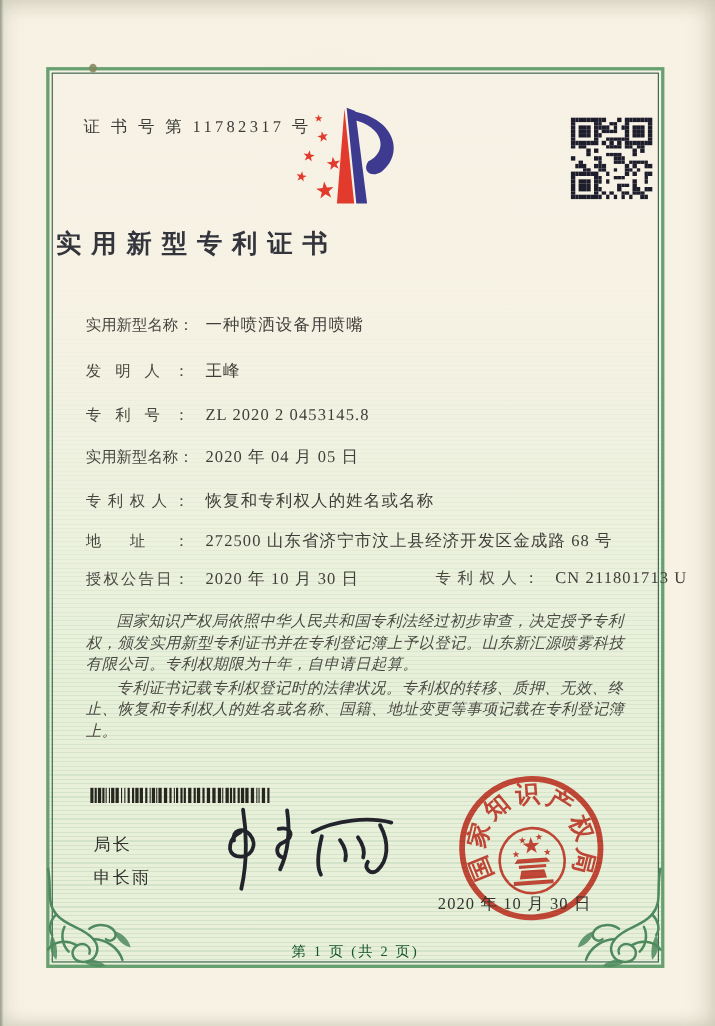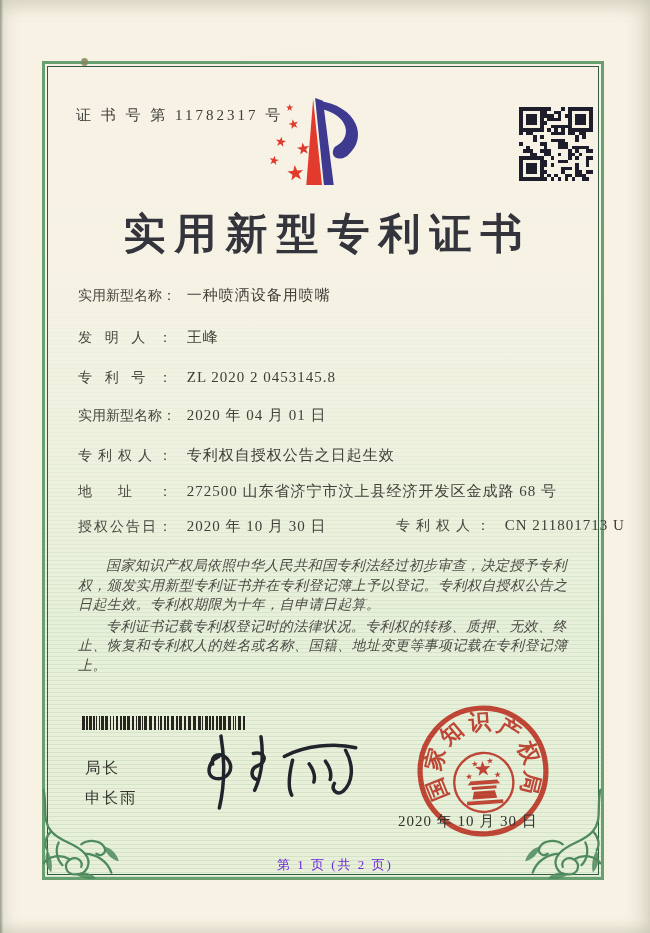--- a/index.html
+++ b/index.html
@@ -37,22 +37,22 @@
     border-radius:3px; pointer-events:none; }
 
   .cert-no { position:absolute; left:76px; top:106px; font-size:15px;
     letter-spacing:3px; color:#3c3c38; }
 
   .logo { position:absolute; left:266px; top:94px; width:108px; height:94px; }
   .qr { position:absolute; left:519px; top:107px; width:74px; height:74px;
     display:grid; grid-template-rows:repeat(21,1fr); grid-template-columns:repeat(21,1fr); }
   .qr .qm { background:#1d1d2c; }
 
-  .title { position:absolute; left:42px; top:206px; width:562px; text-align:center;
-    font-size:42px; font-weight:bold; letter-spacing:9px; color:#34343c;
+  .title { position:absolute; left:42px; top:206px; width:562px; 
+    font-size:23px; font-weight:bold; letter-spacing:9px; color:#34343c;
     text-indent:9px; }
 
   .field { position:absolute; left:78px; font-size:15px; color:#3f3e38; white-space:nowrap; }
   .flabel { display:inline-block; width:94px; text-align:justify; text-align-last:justify;
     font-size:14px; color:#474740; vertical-align:baseline; margin-right:11px; }
   .fvalue { letter-spacing:1px; }
   .grant-right { position:absolute; left:318px; top:0; white-space:nowrap; }
 
   .paragraphs { position:absolute; left:78px; top:556px; width:500px;
     font-size:14px; line-height:19.5px; font-style:italic; color:#4b4b44;
@@ -72,21 +72,21 @@
   .signature { position:absolute; left:190px; top:728px; width:175px; height:82px;
     transform:rotate(-2deg); }
 
   .seal { position:absolute; left:402px; top:690px; width:162px; height:162px;
     mix-blend-mode:multiply; opacity:.92; transform:rotate(-4deg); }
   .seal text { font-family:"Liberation Serif",serif; font-weight:bold; font-size:23px; }
   .seal-date { position:absolute; left:398px; top:812px; width:160px; font-size:15px;
     color:#33332e; letter-spacing:1px; z-index:5; }
 
   .page-no { position:absolute; left:42px; top:856px; width:562px; text-align:center;
-    font-size:13px; letter-spacing:2px; color:#6d28d9;margin-left:12px; }
+    font-size:13px; letter-spacing:2px; color:#14532d; }
   .back-note { position:absolute; left:0; top:895px; width:650px; text-align:center;
     font-size:14px; letter-spacing:4px; font-style:italic; color:#4a4a40; }
 
   .flourish { position:absolute; width:94px; height:94px; }
   .flourish.fl-left  { left:38px;  top:788px; }
   .flourish.fl-right { left:512px; top:788px; transform:scaleX(-1); }
 </style>
 </head>
 <body>
 
@@ -596,41 +596,41 @@
   <div class="field" style="top:328px">
     <span class="flabel">发明人：</span>
     <span class="fvalue">王峰</span>
   </div>
   <div class="field" style="top:369px">
     <span class="flabel">专利号：</span>
     <span class="fvalue">ZL 2020 2 0453145.8</span>
   </div>
   <div class="field" style="top:406px">
     <span class="flabel">实用新型名称：</span>
-    <span class="fvalue">2020 年 04 月 01 日</span>
+    <span class="fvalue">2020 年 04 月 05 日</span>
   </div>
   <div class="field" style="top:446px">
     <span class="flabel">专利权人：</span>
-    <span class="fvalue">专利权自授权公告之日起生效</span>
+    <span class="fvalue">恢复和专利权人的姓名或名称</span>
   </div>
   <div class="field" style="top:482px">
     <span class="flabel">地址：</span>
     <span class="fvalue">272500 山东省济宁市汶上县经济开发区金成路 68 号</span>
   </div>
   <div class="field" style="top:517px; width:500px">
     <span class="flabel">授权公告日：</span>
     <span class="fvalue">2020 年 10 月 30 日</span>
     <span class="grant-right">
       <span class="flabel">专利权人：</span>
       <span class="fvalue">CN 211801713 U</span>
     </span>
   </div>
 
   <div class="paragraphs">
-    <p>国家知识产权局依照中华人民共和国专利法经过初步审查，决定授予专利权，颁发实用新型专利证书并在专利登记簿上予以登记。专利权自授权公告之日起生效。专利权期限为十年，自申请日起算。</p>
+    <p>国家知识产权局依照中华人民共和国专利法经过初步审查，决定授予专利权，颁发实用新型专利证书并在专利登记簿上予以登记。山东新汇源喷雾科技有限公司。专利权期限为十年，自申请日起算。</p>
     <p>专利证书记载专利权登记时的法律状况。专利权的转移、质押、无效、终止、恢复和专利权人的姓名或名称、国籍、地址变更等事项记载在专利登记簿上。</p>
   </div>
 
   <div class="barcode" id="barcode"><i style="width: 3px;"></i><b style="width: 1px;"></b><i style="width: 2px;"></i><b style="width: 1px;"></b><i style="width: 3px;"></i><b style="width: 1px;"></b><i style="width: 2px;"></i><b style="width: 1px;"></b><i style="width: 1px;"></i><b style="width: 2px;"></b><i style="width: 1px;"></i><b style="width: 1px;"></b><i style="width: 3px;"></i><b style="width: 1px;"></b><i style="width: 3px;"></i><b style="width: 2px;"></b><i style="width: 1px;"></i><b style="width: 2px;"></b><i style="width: 1px;"></i><b style="width: 2px;"></b><i style="width: 2px;"></i><b style="width: 2px;"></b><i style="width: 2px;"></i><b style="width: 1px;"></b><i style="width: 3px;"></i><b style="width: 1px;"></b><i style="width: 3px;"></i><b style="width: 2px;"></b><i style="width: 2px;"></i><b style="width: 2px;"></b><i style="width: 1px;"></i><b style="width: 1px;"></b><i style="width: 3px;"></i><b style="width: 1px;"></b><i style="width: 1px;"></i><b style="width: 1px;"></b><i style="width: 3px;"></i><b style="width: 2px;"></b><i style="width: 3px;"></i><b style="width: 2px;"></b><i style="width: 2px;"></i><b style="width: 2px;"></b><i style="width: 1px;"></i><b style="width: 1px;"></b><i style="width: 2px;"></i><b style="width: 2px;"></b><i style="width: 2px;"></i><b style="width: 1px;"></b><i style="width: 2px;"></i><b style="width: 2px;"></b><i style="width: 3px;"></i><b style="width: 2px;"></b><i style="width: 2px;"></i><b style="width: 1px;"></b><i style="width: 3px;"></i><b style="width: 2px;"></b><i style="width: 2px;"></i><b style="width: 2px;"></b><i style="width: 3px;"></i><b style="width: 2px;"></b><i style="width: 3px;"></i><b style="width: 2px;"></b><i style="width: 3px;"></i><b style="width: 1px;"></b><i style="width: 1px;"></i><b style="width: 2px;"></b><i style="width: 3px;"></i><b style="width: 1px;"></b><i style="width: 2px;"></i><b style="width: 1px;"></b><i style="width: 2px;"></i><b style="width: 2px;"></b><i style="width: 2px;"></i><b style="width: 1px;"></b><i style="width: 3px;"></i><b style="width: 1px;"></b><i style="width: 3px;"></i><b style="width: 2px;"></b><i style="width: 3px;"></i><b style="width: 2px;"></b><i style="width: 1px;"></i><b style="width: 1px;"></b><i style="width: 1px;"></i><b style="width: 2px;"></b><i style="width: 3px;"></i><b style="width: 2px;"></b><i style="width: 3px;"></i></div>
 
   <div class="role">局长</div>
   <div class="name">申长雨</div>
 
   <svg class="signature" viewBox="0 0 170 80">
     <g fill="none" stroke="#23232c" stroke-width="3.4" stroke-linecap="round" stroke-linejoin="round">

